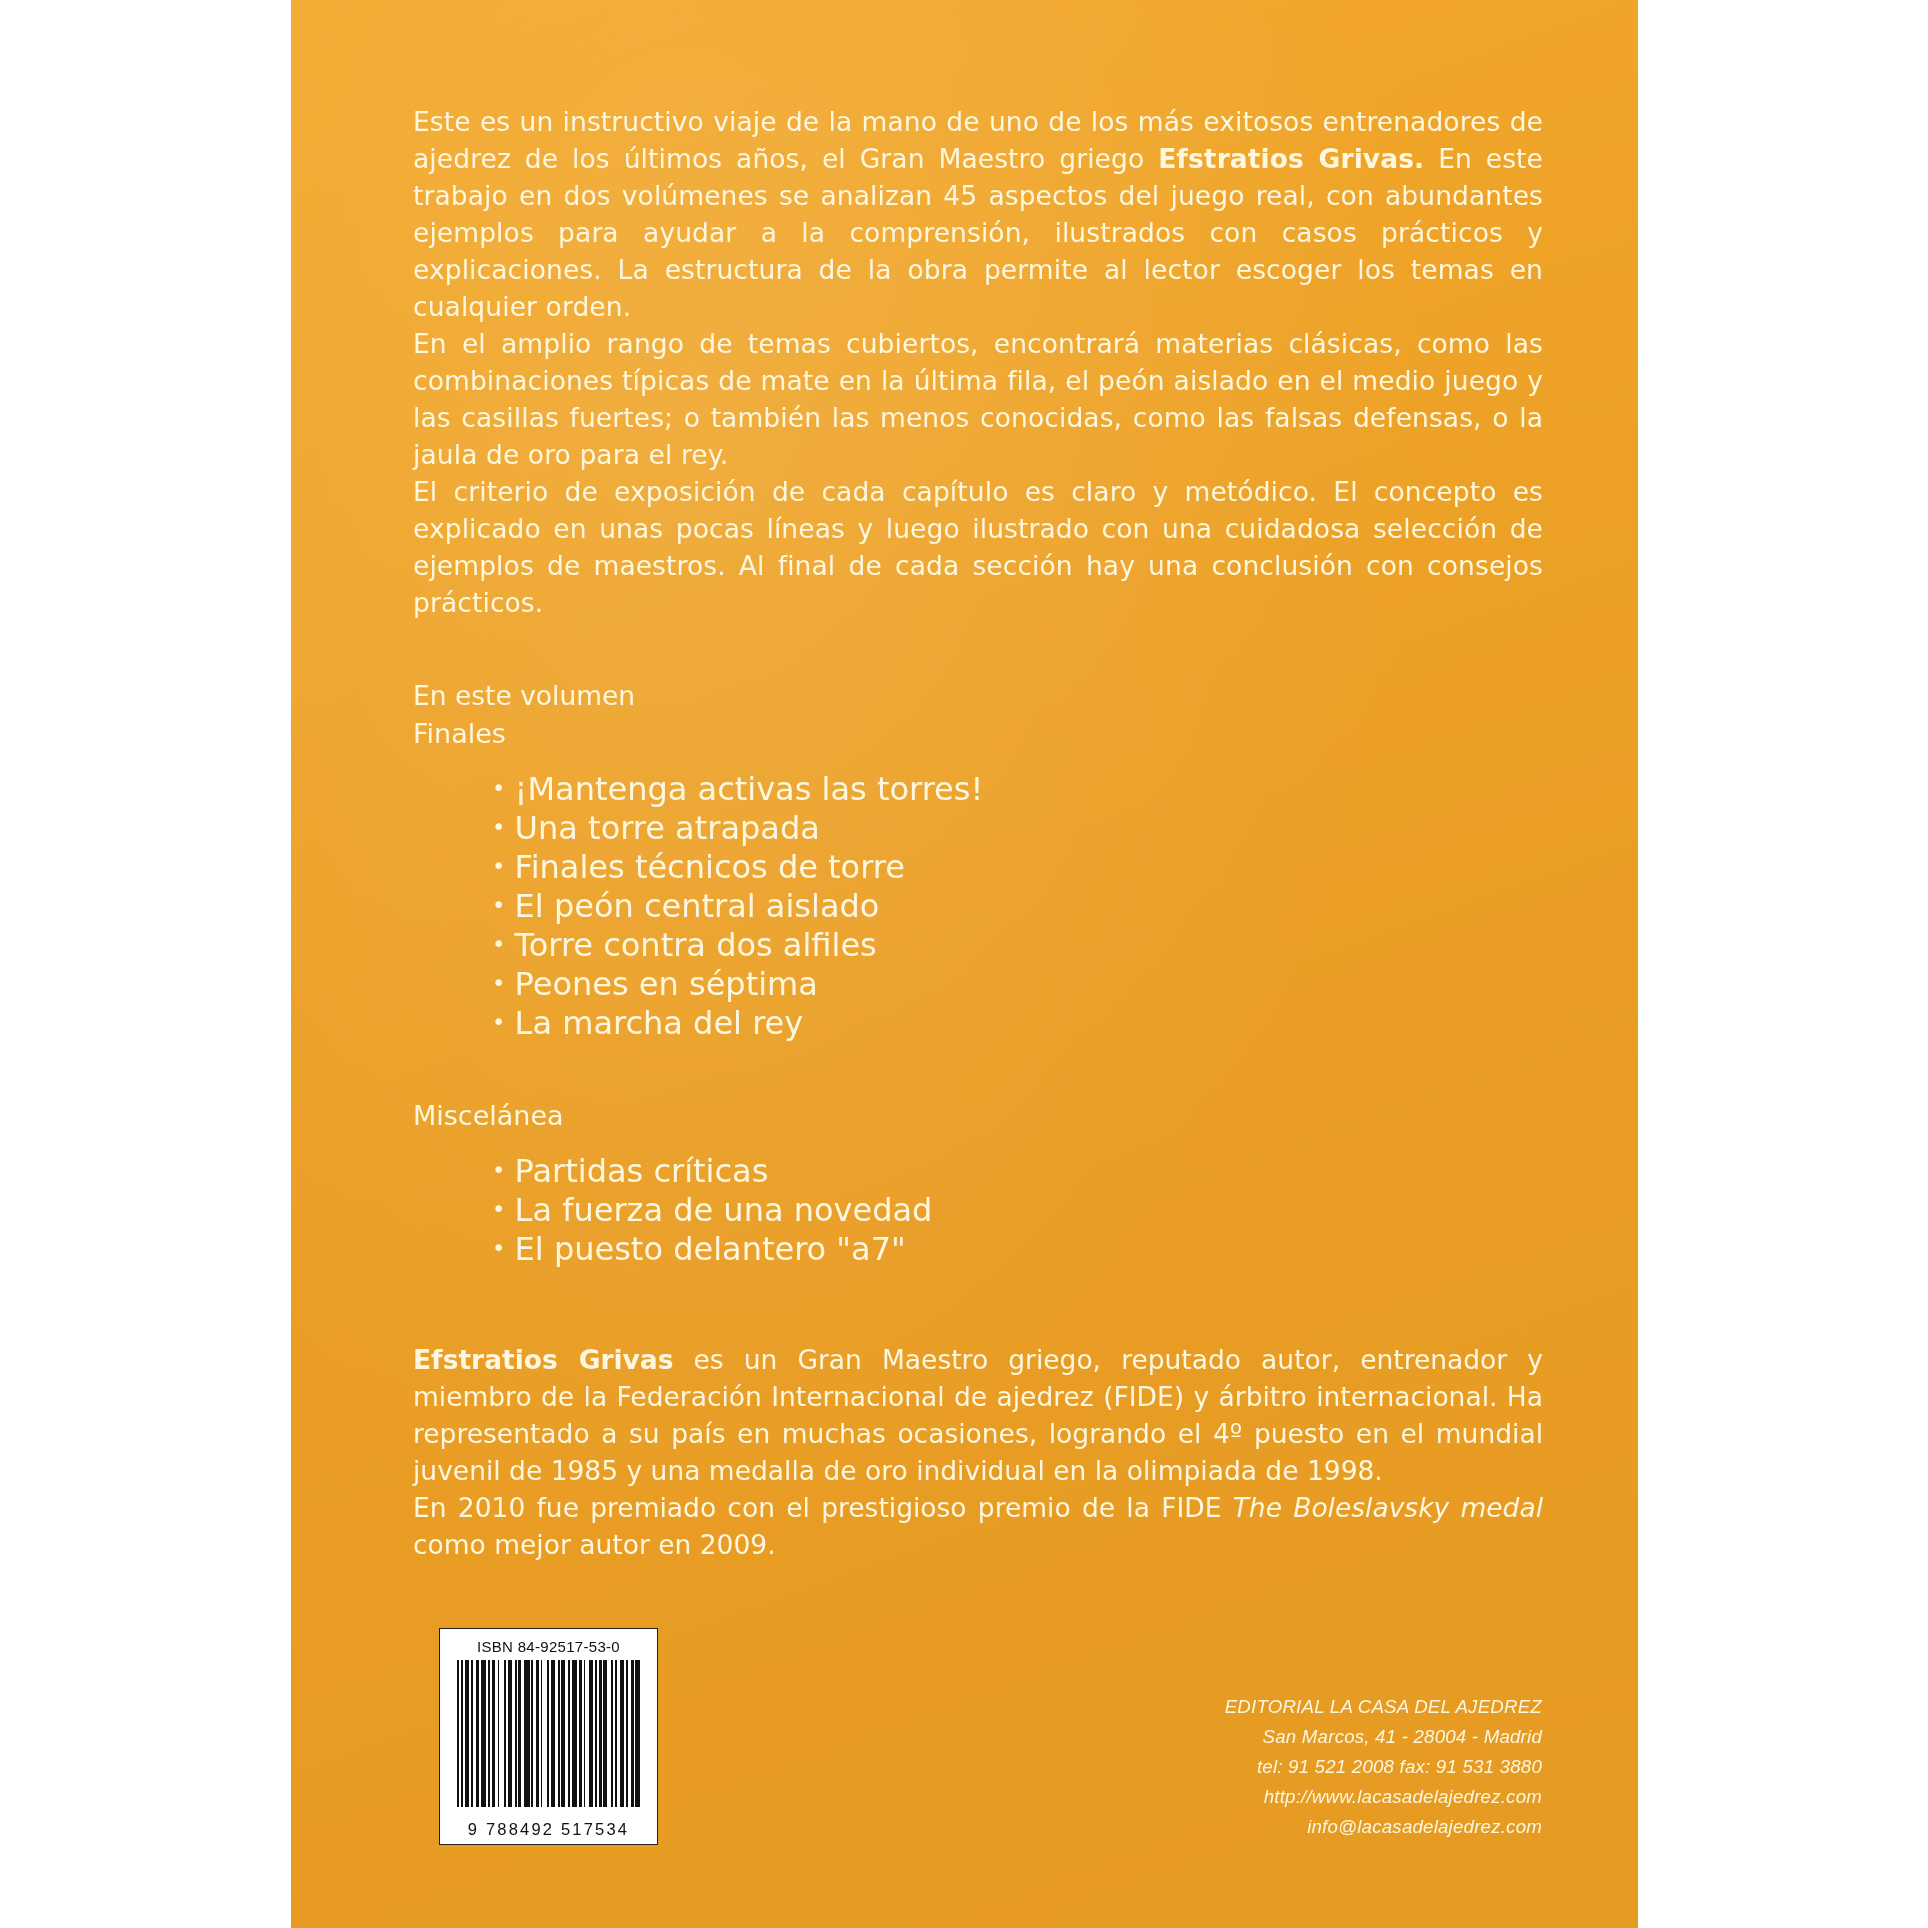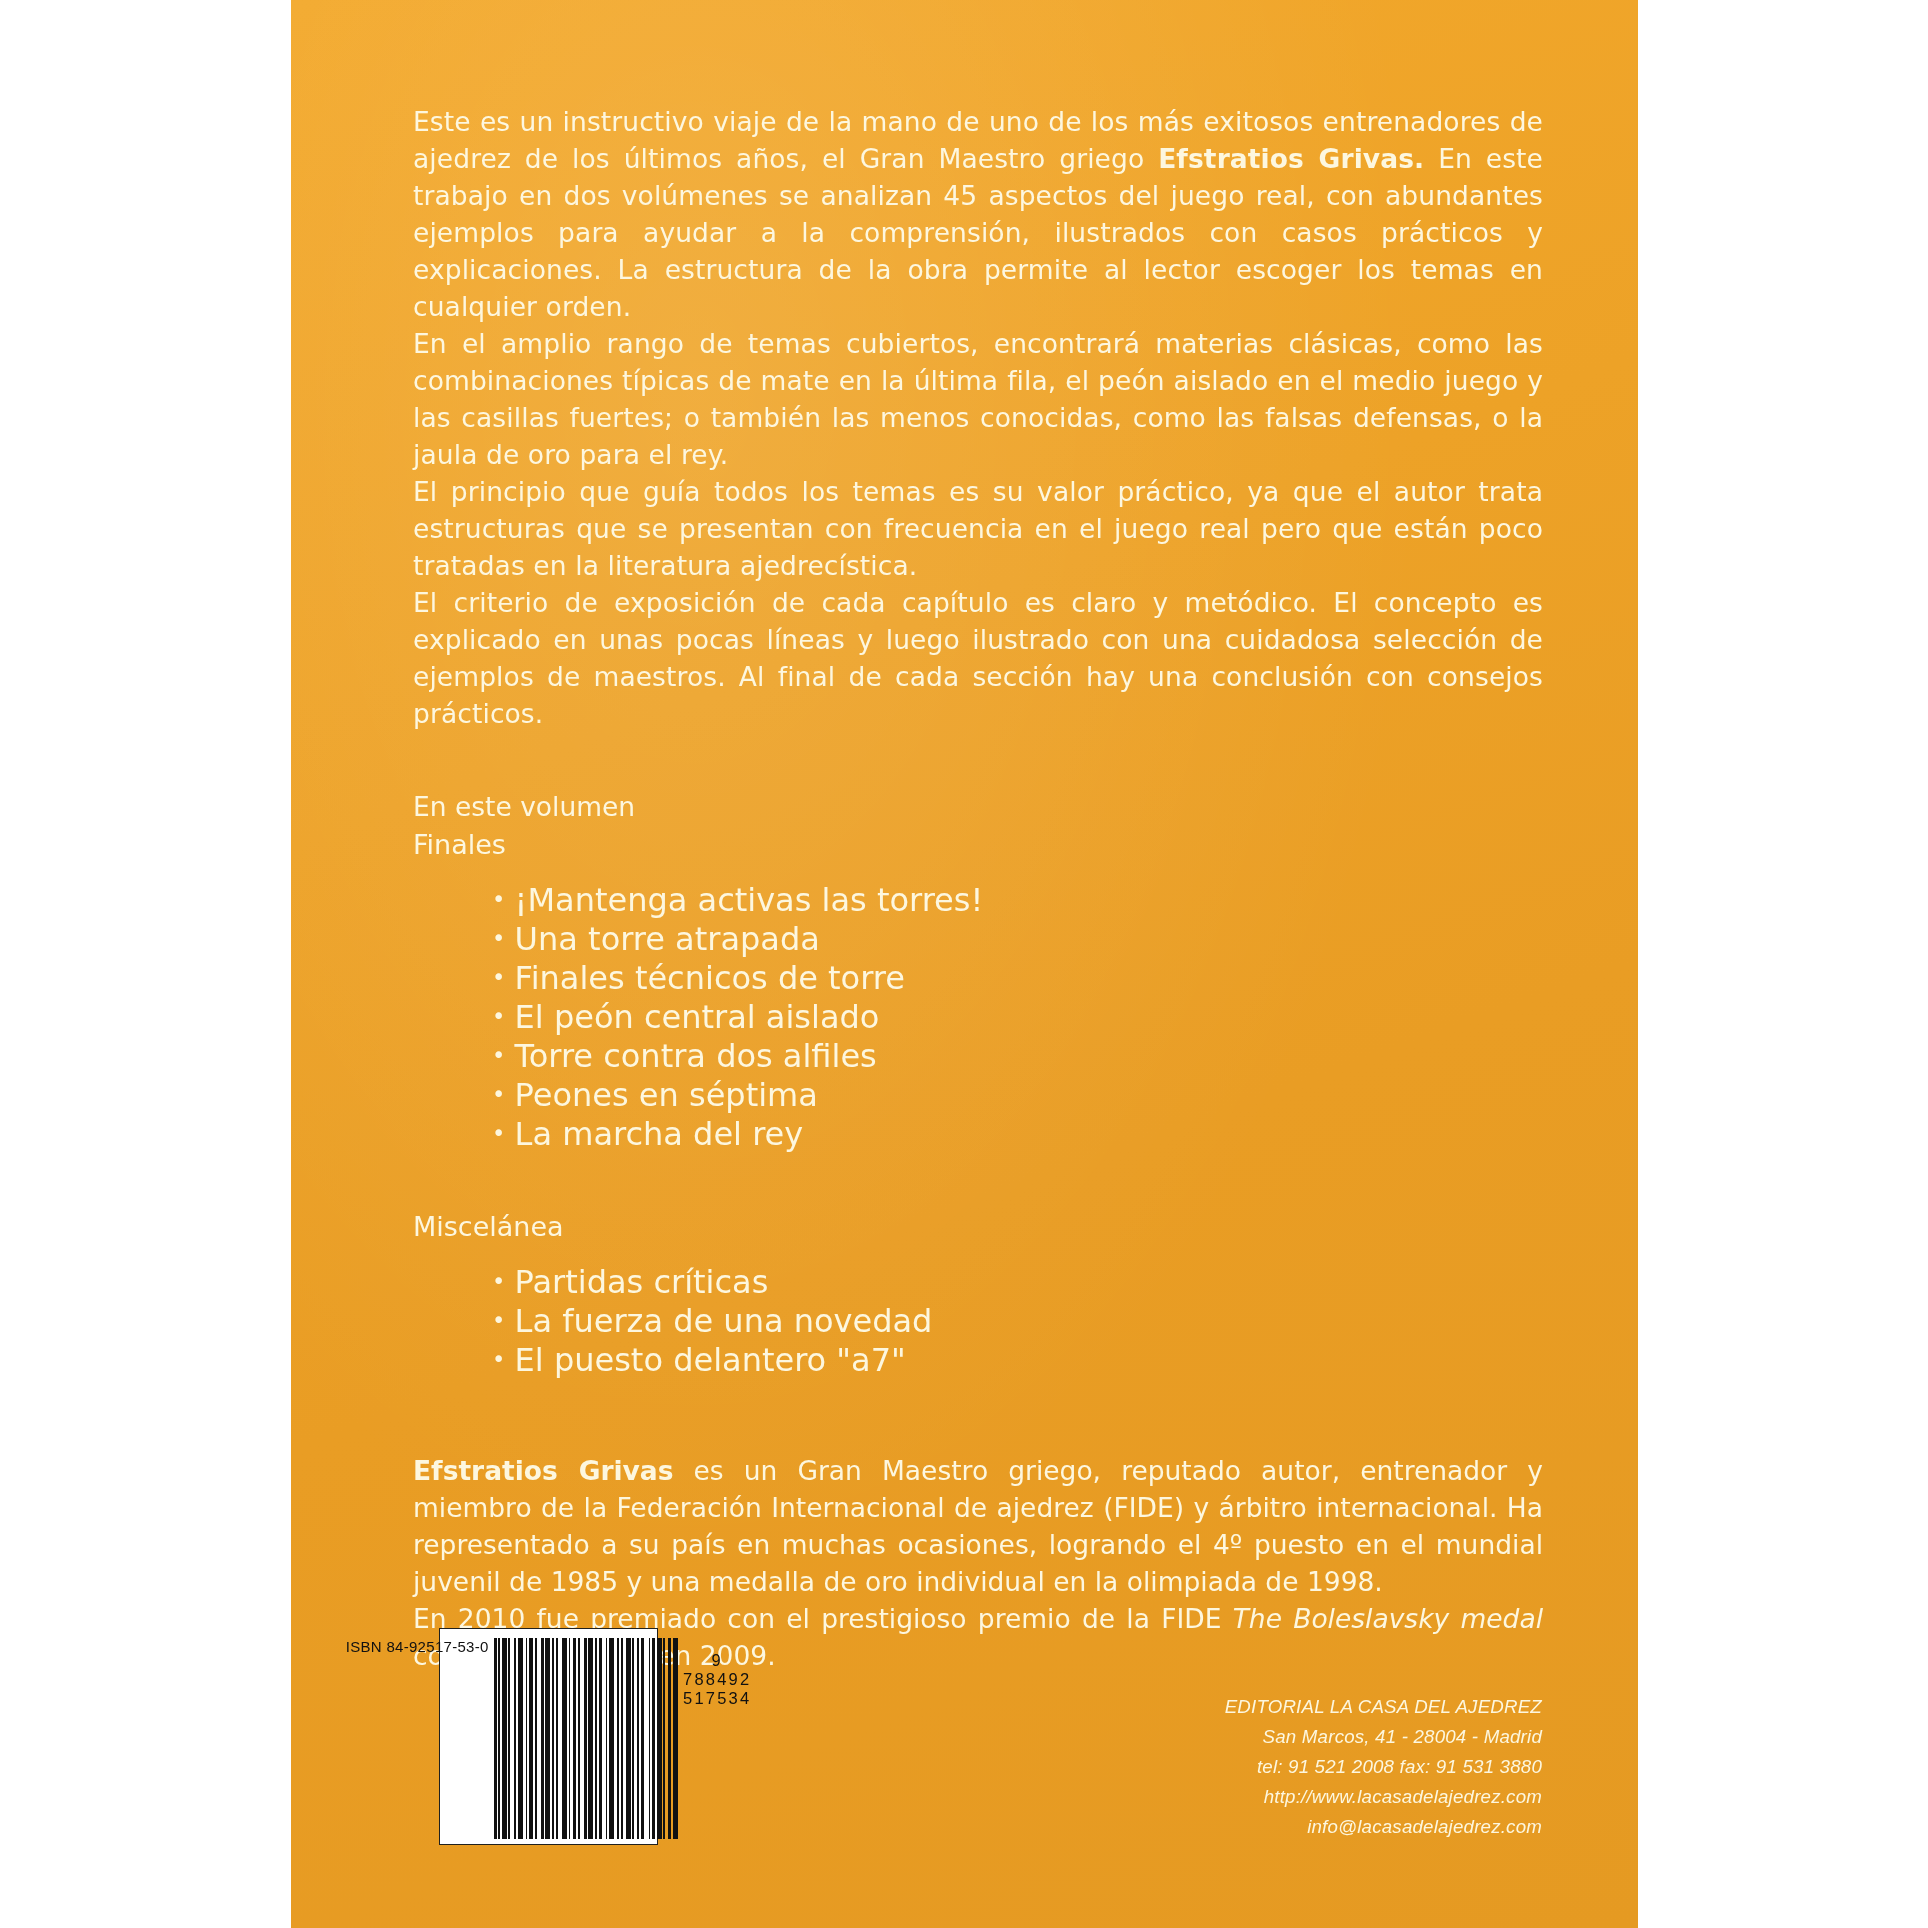--- a/index.html
+++ b/index.html
@@ -120,21 +120,21 @@
     position: absolute;
     left: 26px;
     bottom: 0;
     width: 219px;
     height: 217px;
     background: #ffffff;
     border: 1.7px solid #20211f;
     box-sizing: border-box;
     padding: 8.7px 10.4px 5.2px 10.4px;
     display: flex;
-    flex-direction: row;
+    flex-direction: column;
     justify-content: center;
   }
   .isbn-text {
     font-family: "Liberation Sans", sans-serif;
     font-size: 15px;
     color: #111111;
     letter-spacing: 0.3px;
     text-align: center;
     margin-bottom: 5.2px;
     white-space: nowrap;
@@ -176,21 +176,20 @@
 </style>
 </head>
 <body>
 
 <div class="page">
   <div class="cover">
 
     <div class="blurb">
       <p><span>Este es un instructivo viaje de la mano de uno de los más exitosos entrenadores de ajedrez de los últimos años, el Gran Maestro griego </span><b>Efstratios Grivas.</b><span> En este trabajo en dos volúmenes se analizan 45 aspectos del juego real, con abundantes ejemplos para ayudar a la comprensión, ilustrados con casos prácticos y explicaciones. La estructura de la obra permite al lector escoger los temas en cualquier orden.</span></p>
       <p>En el amplio rango de temas cubiertos, encontrará materias clásicas, como las combinaciones típicas de mate en la última fila, el peón aislado en el medio juego y las casillas fuertes; o también las menos conocidas, como las falsas defensas, o la jaula de oro para el rey.</p>
-      <p>El principio que guía todos los temas es su valor práctico, ya que el autor trata estructuras que se presentan con frecuencia en el juego real pero que están poco tratadas en la literatura ajedrecística.</p>
       <p>El criterio de exposición de cada capítulo es claro y metódico. El concepto es explicado en unas pocas líneas y luego ilustrado con una cuidadosa selección de ejemplos de maestros. Al final de cada sección hay una conclusión con consejos prácticos.</p>
     </div>
 
     <div class="spacer-lg"></div>
 
     <div class="section-intro">En este volumen</div>
     <div class="section-title">Finales</div>
     <ul class="topics">
       <li>¡Mantenga activas las torres!</li>
       <li>Una torre atrapada</li>

